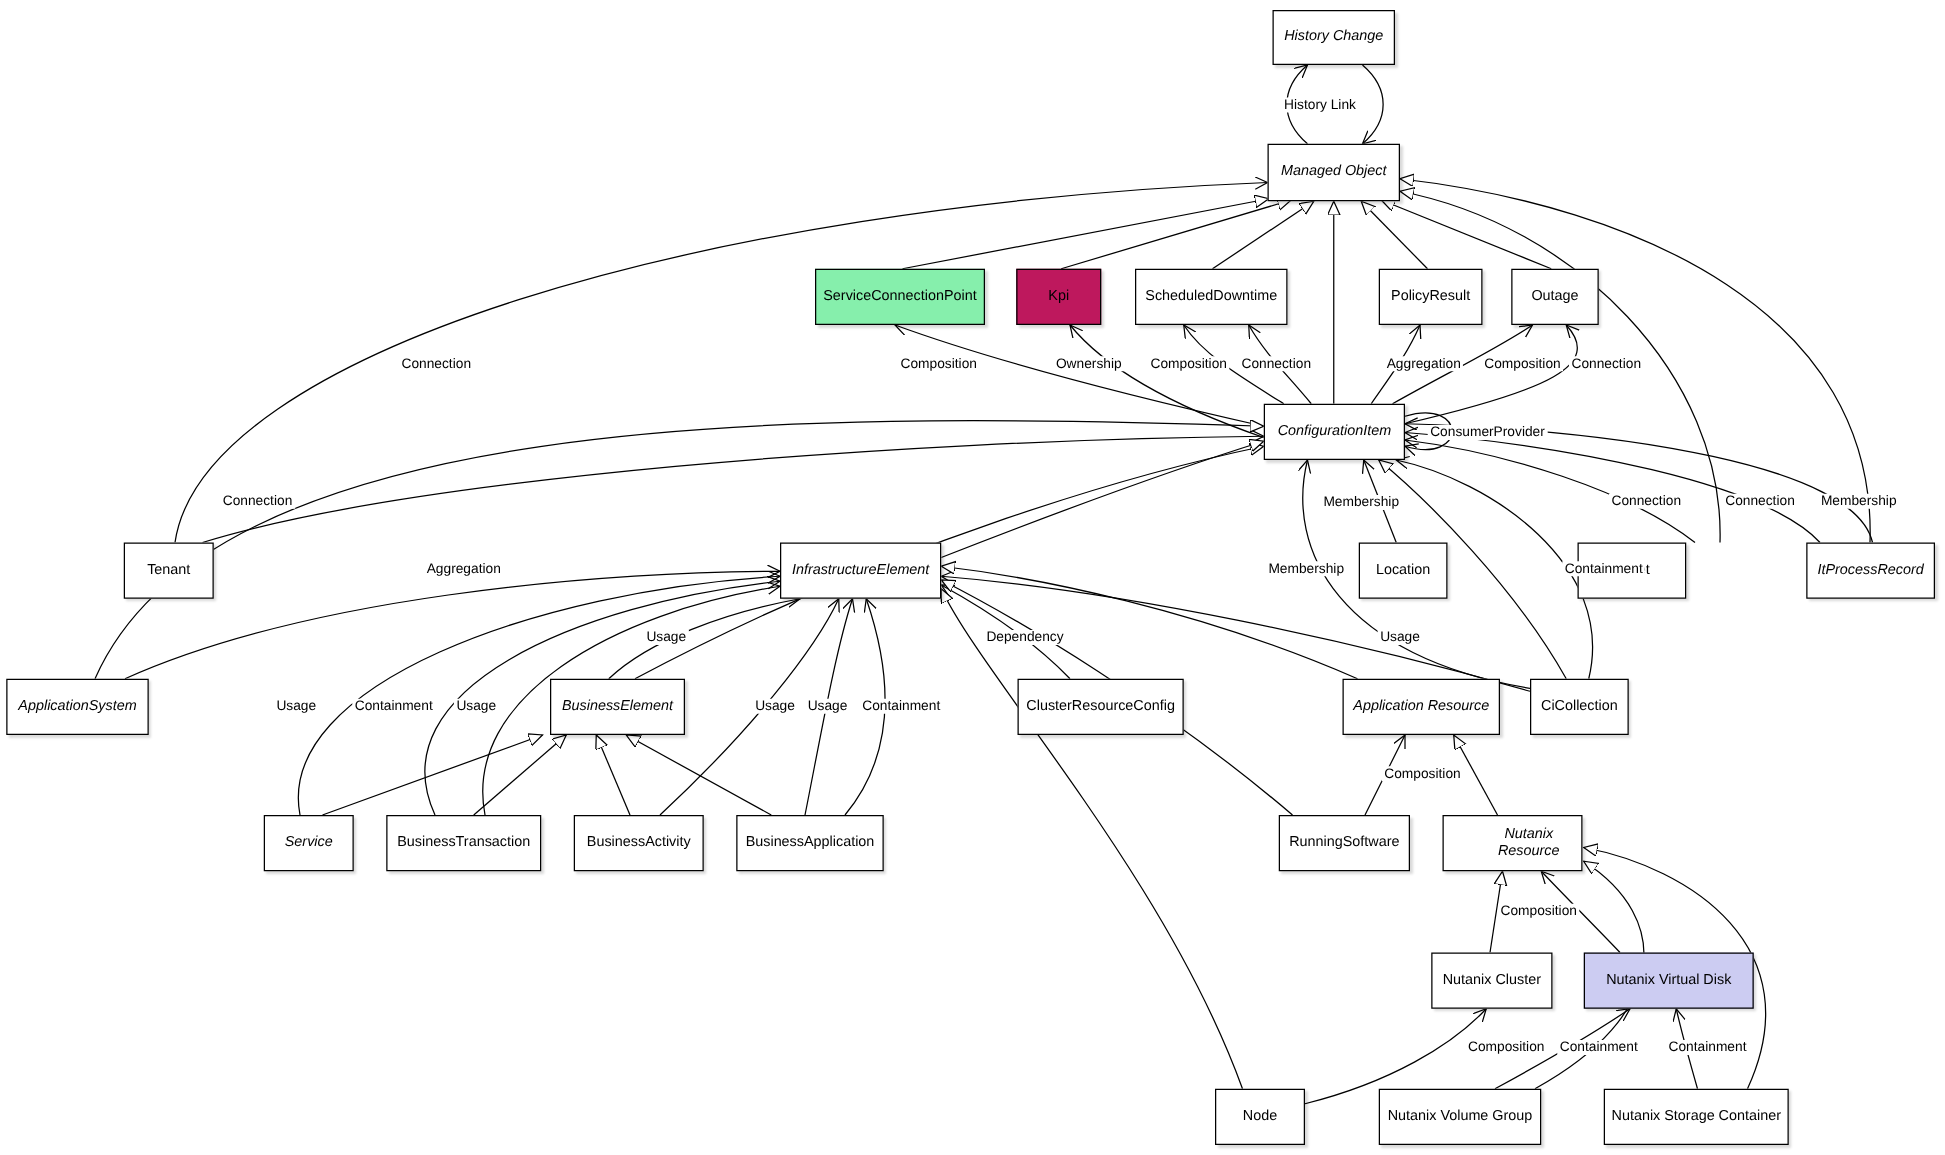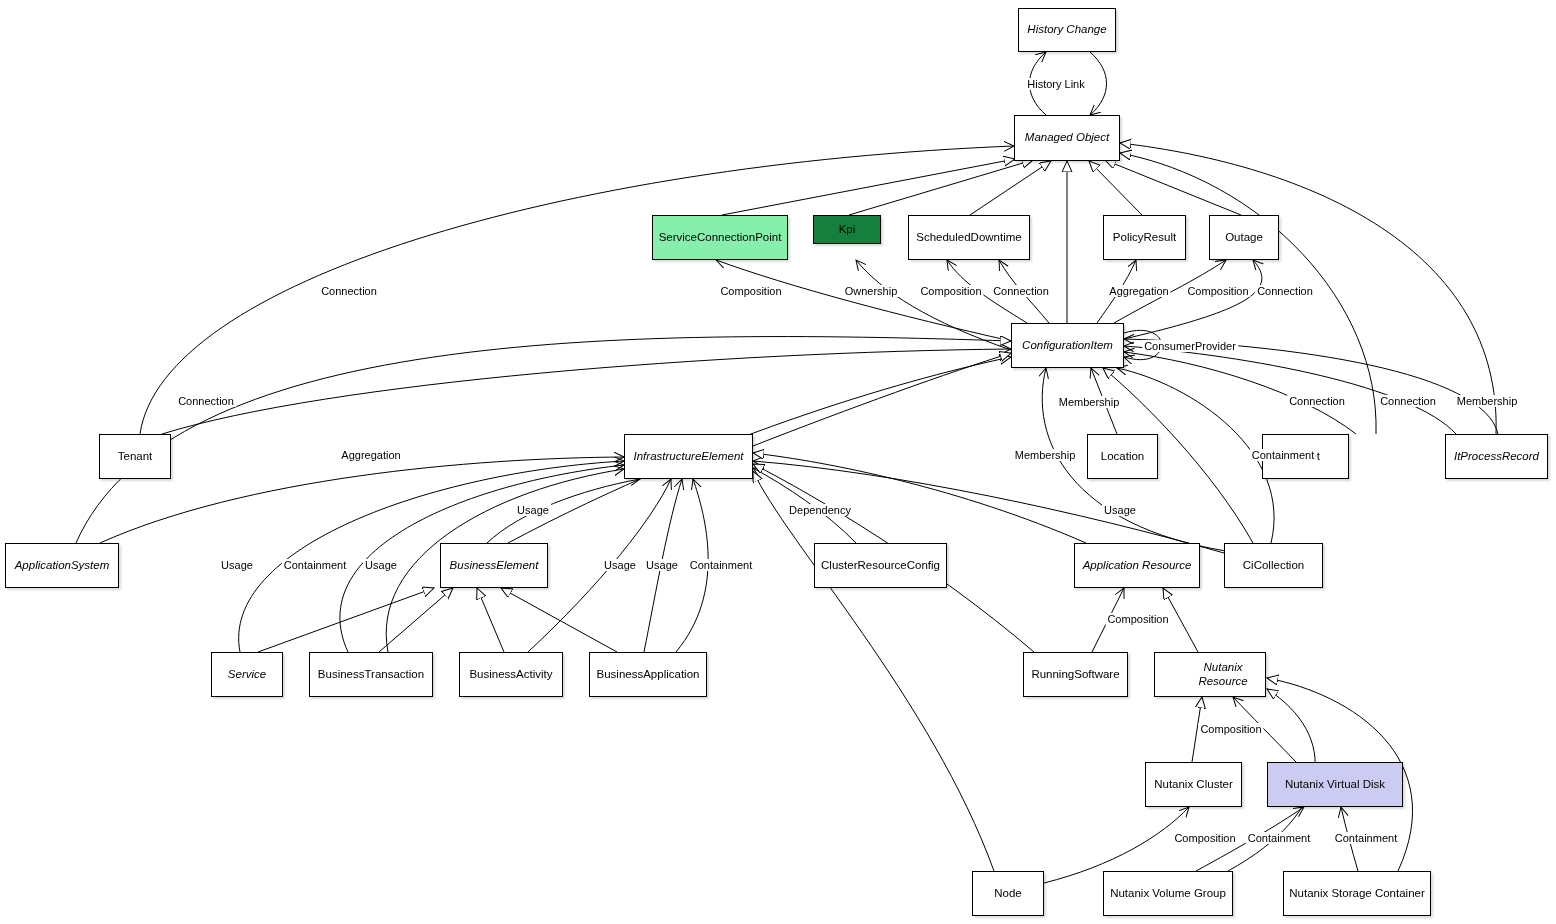--- a/index.html
+++ b/index.html
@@ -90,21 +90,21 @@
   <div id="nodes">
       <div class="node italic" style="left: 1018px; top: 8px; width: 98px; height: 44px; background: rgb(255, 255, 255); border-color: rgb(0, 0, 0);">
         <span>History Change</span>
       </div>
       <div class="node italic" style="left: 1014px; top: 115px; width: 106px; height: 46px; background: rgb(255, 255, 255); border-color: rgb(0, 0, 0);">
         <span>Managed Object</span>
       </div>
       <div class="node" style="left: 652px; top: 215px; width: 136px; height: 45px; background: #86efac; border-color: rgb(0, 0, 0);">
         <span>ServiceConnectionPoint</span>
       </div>
-      <div class="node" style="left: 813px; top: 215px; width: 68px; height: 29px; background: #15803d; border-color: rgb(0, 0, 0);">
+      <div class="node" style="left: 813px; top: 215px; width: 68px; height: 45px; background: #be185d; border-color: rgb(0, 0, 0);">
         <span>Kpi</span>
       </div>
       <div class="node" style="left: 908px; top: 215px; width: 122px; height: 45px; background: rgb(255, 255, 255); border-color: rgb(0, 0, 0);">
         <span>ScheduledDowntime</span>
       </div>
       <div class="node" style="left: 1103px; top: 215px; width: 83px; height: 45px; background: rgb(255, 255, 255); border-color: rgb(0, 0, 0);">
         <span>PolicyResult</span>
       </div>
       <div class="node" style="left: 1209px; top: 215px; width: 70px; height: 45px; background: rgb(255, 255, 255); border-color: rgb(0, 0, 0);">
         <span>Outage</span>
@@ -132,21 +132,21 @@
       </div>
       <div class="node italic" style="left: 412px; top: 543px; width: 108px; height: 45px; background: rgb(255, 255, 255); border-color: rgb(0, 0, 0); margin-left: 28px;">
         <span>BusinessElement</span>
       </div>
       <div class="node" style="left: 814px; top: 543px; width: 133px; height: 45px; background: rgb(255, 255, 255); border-color: rgb(0, 0, 0);">
         <span>ClusterResourceConfig</span>
       </div>
       <div class="node italic" style="left: 1074px; top: 543px; width: 126px; height: 45px; background: rgb(255, 255, 255); border-color: rgb(0, 0, 0);">
         <span>Application Resource</span>
       </div>
-      <div class="node" style="left: 1224px; top: 543px; width: 99px; height: 45px; background: rgb(255, 255, 255); border-color: rgb(0, 0, 0);">
+      <div class="node" style="left: 1224px; top: 543px; width: 79px; height: 45px; background: rgb(255, 255, 255); border-color: rgb(0, 0, 0);">
         <span>CiCollection</span>
       </div>
       <div class="node italic" style="left: 211px; top: 652px; width: 72px; height: 45px; background: rgb(255, 255, 255); border-color: rgb(0, 0, 0);">
         <span>Service</span>
       </div>
       <div class="node" style="left: 309px; top: 652px; width: 124px; height: 45px; background: rgb(255, 255, 255); border-color: rgb(0, 0, 0);">
         <span>BusinessTransaction</span>
       </div>
       <div class="node" style="left: 459px; top: 652px; width: 104px; height: 45px; background: rgb(255, 255, 255); border-color: rgb(0, 0, 0);">
         <span>BusinessActivity</span>

